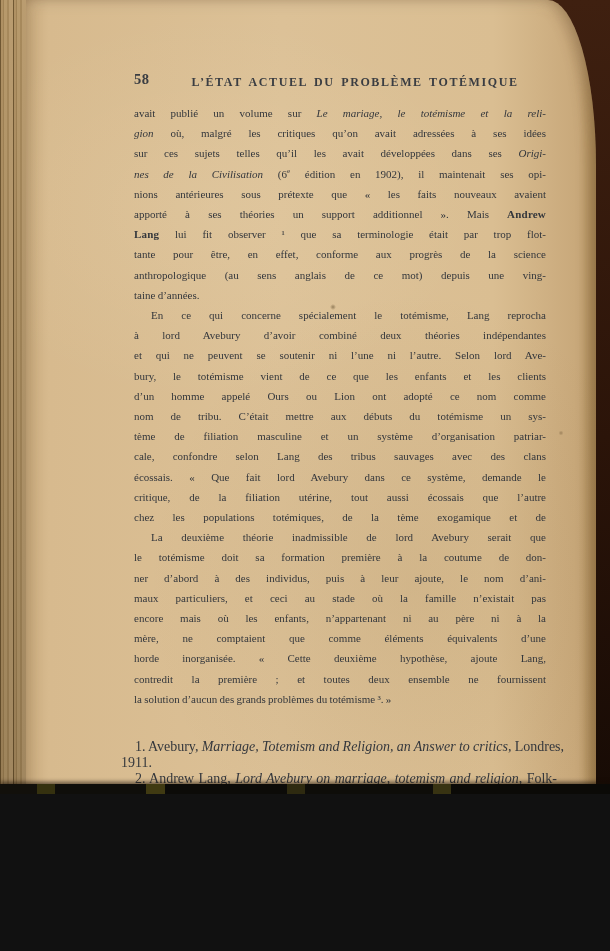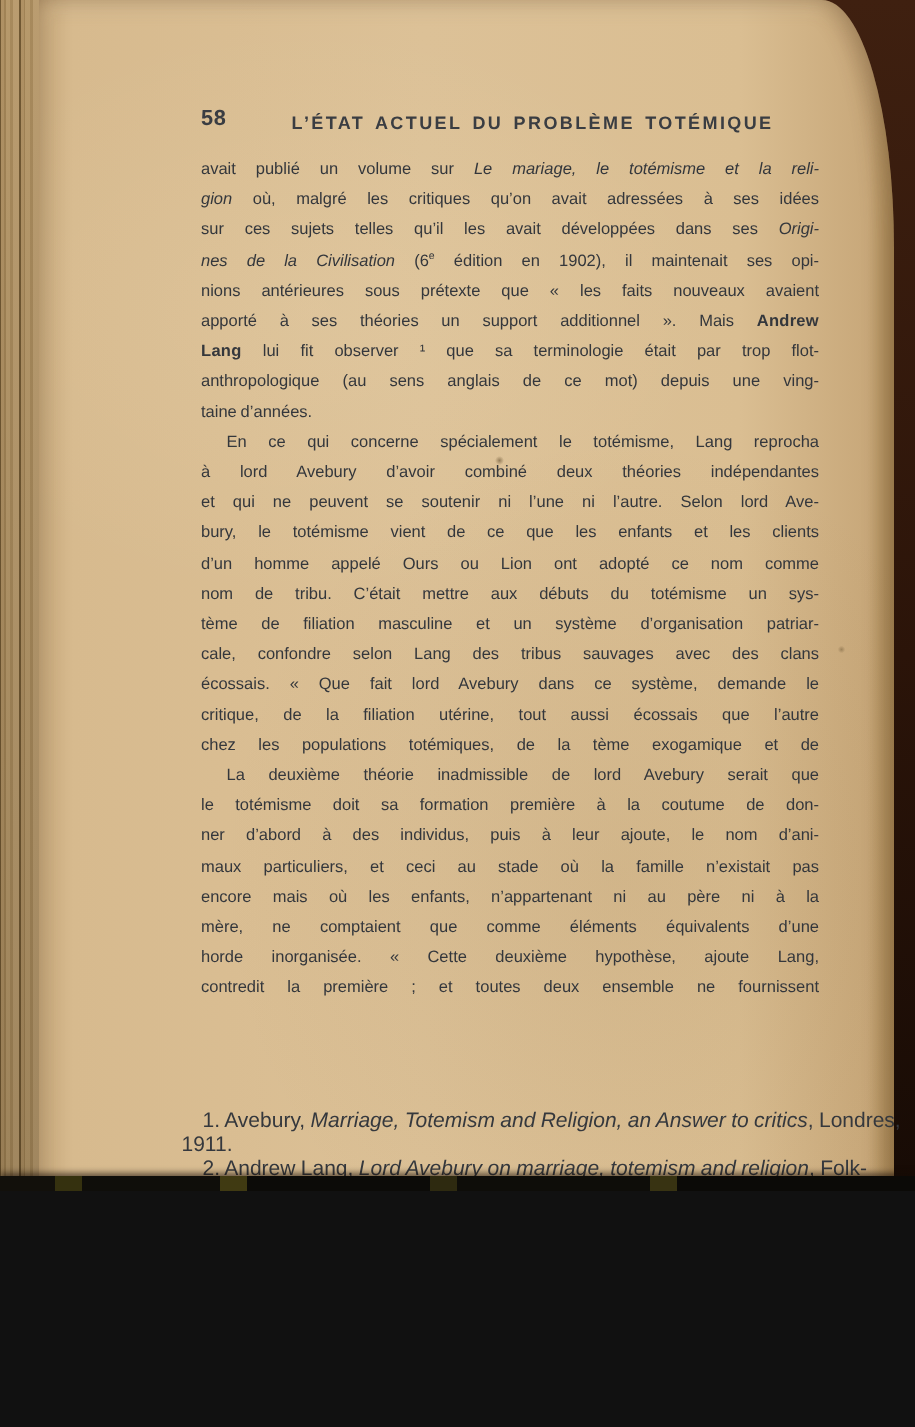--- a/index.html
+++ b/index.html
@@ -1,19 +1,19 @@
 <!DOCTYPE html>
 <html><head>
 <meta charset="utf-8">
 <style>
   html,body{margin:0;padding:0;background:#111;}
   .canvas{
     position:relative;width:610px;height:794px;overflow:hidden;
     background:linear-gradient(180deg,#3f2010 0%,#2b1409 55%,#170b05 100%);
-    font-family:Liberation Sans, sans-serif;
+    font-family:Liberation Serif, serif;
   }
   
   .page-stack{
     position:absolute;left:0;top:0;width:27px;height:944px;
     background:
       linear-gradient(180deg, rgba(120,95,55,.25), rgba(60,45,20,.35) 97%),
       repeating-linear-gradient(90deg,
         #6e5632 0 1px, #c2a273 1px 3px, #ae8f60 3px 4px,
         #ccad7d 4px 7px, #b79869 7px 9px, #d0b183 9px 13px);
   }
@@ -101,20 +101,21 @@
   </div>
 
   <div class="body-text">
       <div class="line">avait publié un volume sur <i>Le mariage, le totémisme et la reli-</i></div>
       <div class="line"><i>gion</i> où, malgré les critiques qu’on avait adressées à ses idées</div>
       <div class="line">sur ces sujets telles qu’il les avait développées dans ses <i>Origi-</i></div>
       <div class="line"><i>nes de la Civilisation</i> (6<sup>e</sup> édition en 1902), il maintenait ses opi-</div>
       <div class="line">nions antérieures sous prétexte que « les faits nouveaux avaient</div>
       <div class="line">apporté à ses théories un support additionnel ». Mais <b>Andrew</b></div>
       <div class="line"><b>Lang</b> lui fit observer ¹ que sa terminologie était par trop flot-</div>
+      <div class="line">tante pour être, en effet, conforme aux progrès de la science</div>
       <div class="line">anthropologique (au sens anglais de ce mot) depuis une ving-</div>
       <div class="line last">taine d’années.</div>
       <div class="line indent">En ce qui concerne spécialement le totémisme, Lang reprocha</div>
       <div class="line">à lord Avebury d’avoir combiné deux théories indépendantes</div>
       <div class="line">et qui ne peuvent se soutenir ni l’une ni l’autre. Selon lord Ave-</div>
       <div class="line">bury, le totémisme vient de ce que les enfants et les clients</div>
       <div class="line">d’un homme appelé Ours ou Lion ont adopté ce nom comme</div>
       <div class="line">nom de tribu. C’était mettre aux débuts du totémisme un sys-</div>
       <div class="line">tème de filiation masculine et un système d’organisation patriar-</div>
       <div class="line">cale, confondre selon Lang des tribus sauvages avec des clans</div>
@@ -122,20 +123,21 @@
       <div class="line">critique, de la filiation utérine, tout aussi écossais que l’autre</div>
       <div class="line">chez les populations totémiques, de la tème exogamique et de</div>
       <div class="line indent">La deuxième théorie inadmissible de lord Avebury serait que</div>
       <div class="line">le totémisme doit sa formation première à la coutume de don-</div>
       <div class="line">ner d’abord à des individus, puis à leur ajoute, le nom d’ani-</div>
       <div class="line">maux particuliers, et ceci au stade où la famille n’existait pas</div>
       <div class="line">encore mais où les enfants, n’appartenant ni au père ni à la</div>
       <div class="line">mère, ne comptaient que comme éléments équivalents d’une</div>
       <div class="line">horde inorganisée. « Cette deuxième hypothèse, ajoute Lang,</div>
       <div class="line">contredit la première ; et toutes deux ensemble ne fournissent</div>
+      <div class="line last">la solution d’aucun des grands problèmes du totémisme ³. »</div>
     </div>
 
   <div class="footnotes">
       <div class="fn-line indent">1. Avebury, <i>Marriage, Totemism and Religion, an Answer to critics</i>, Londres,</div>
       <div class="fn-line last">1911.</div>
       <div class="fn-line indent">2. Andrew Lang, <i>Lord Avebury on marriage, totemism and religion</i>, Folk-</div>
       <div class="fn-line last">Lore, 1911, p. 402-425.</div>
       <div class="fn-line last indent">3. <i>Ibidem</i>, p. 408-410.</div>
     </div>
 

